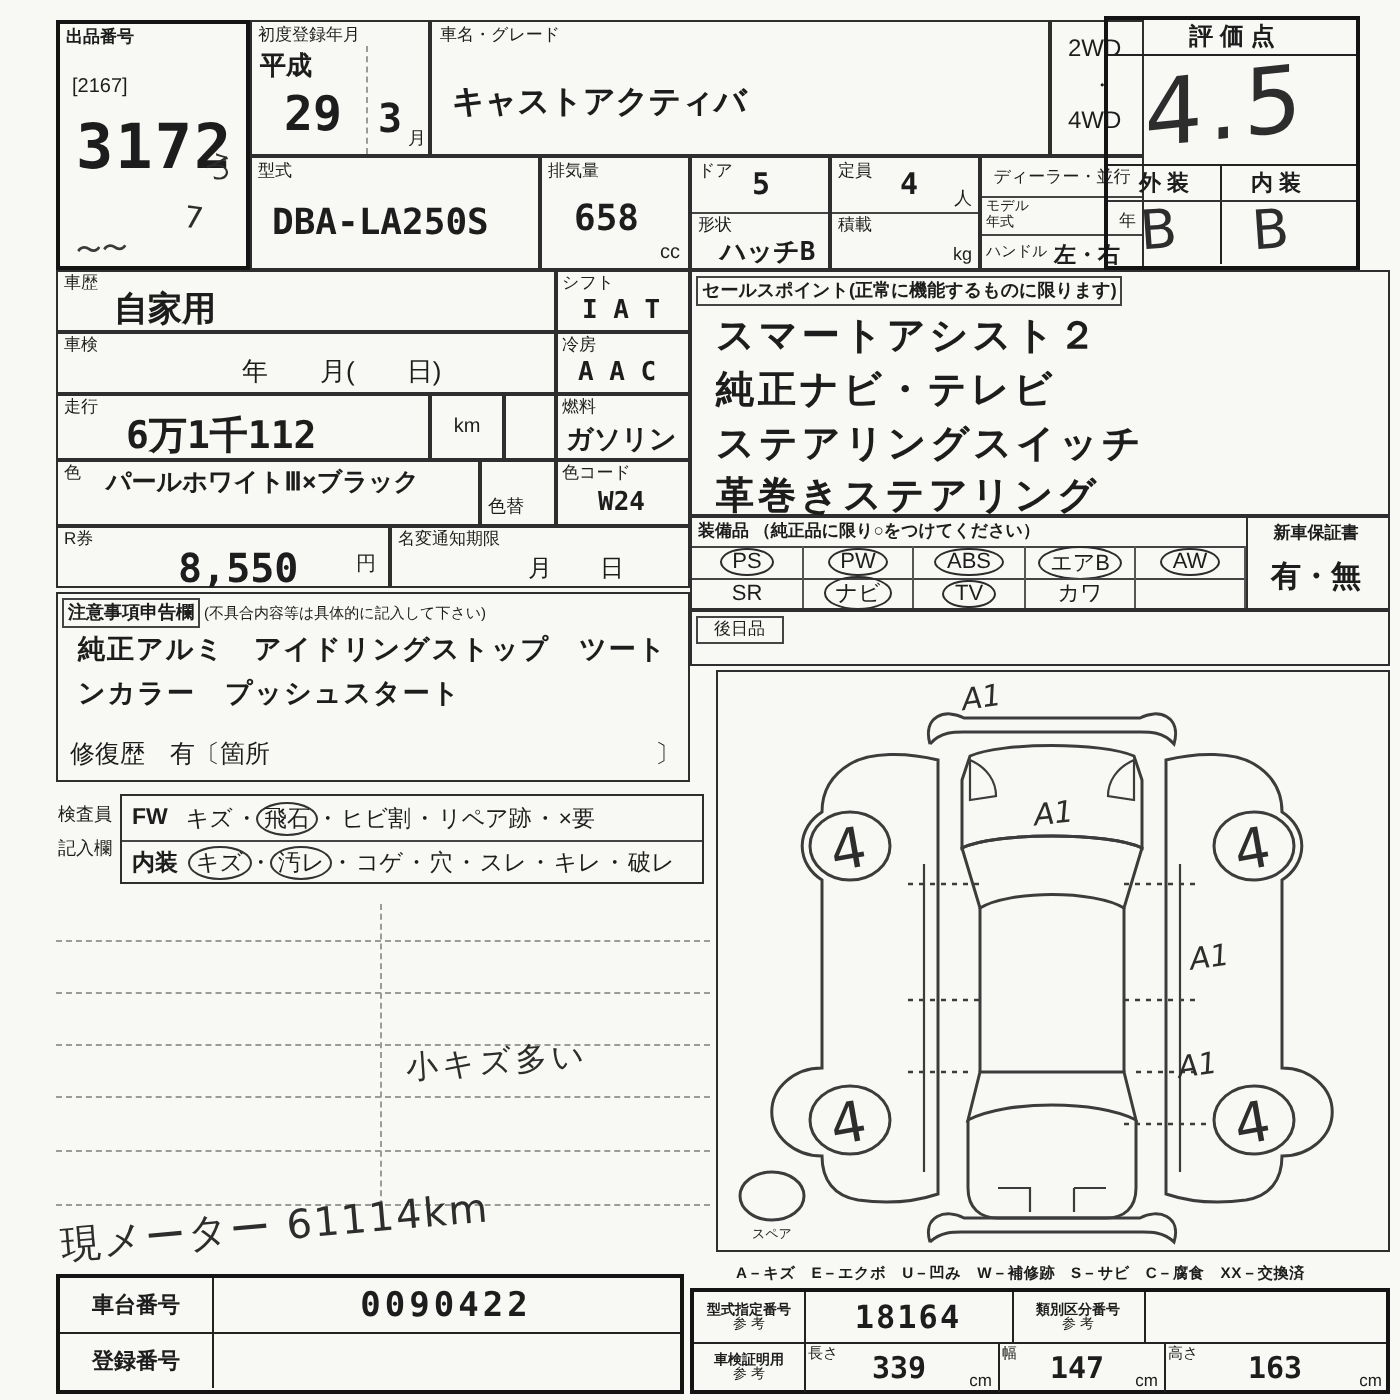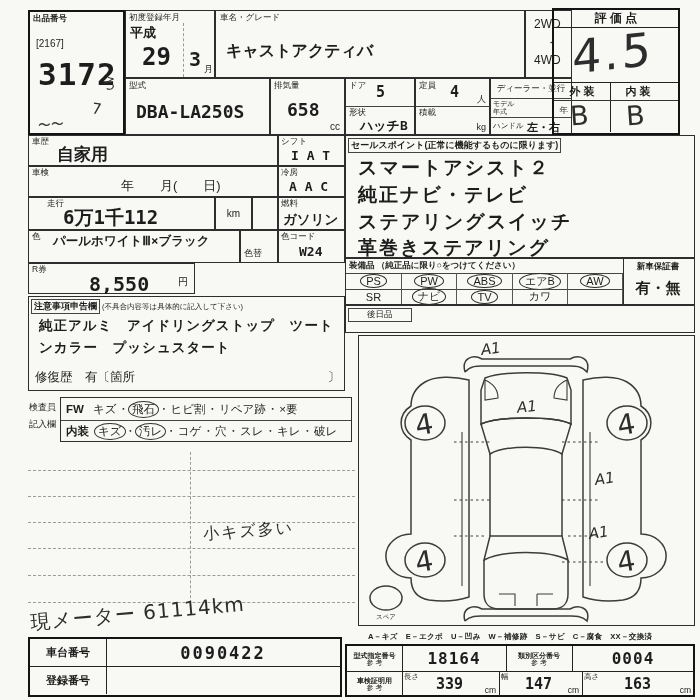--- a/index.html
+++ b/index.html
@@ -120,21 +120,21 @@
   <div class="abs box" style="left:28px;top:166px;width:250px;height:31px;">
     <div class="abs lbl" style="left:3px;top:1px;">車検</div>
     <div class="abs nw" style="left:92px;top:10px;font-size:13px;">年　　月(　　日)</div>
   </div>
   <div class="abs box" style="left:278px;top:166px;width:67px;height:31px;">
     <div class="abs lbl" style="left:2px;top:1px;">冷房</div>
     <div class="abs pv" style="left:10px;top:12px;font-size:13px;">A A C</div>
   </div>
 
   <div class="abs box" style="left:28px;top:197px;width:187px;height:33px;">
-    <div class="abs lbl" style="left:18px;top:1px;">走行</div>
+    <div class="abs lbl" style="left:3px;top:1px;">走行</div>
     <div class="abs pv nw" style="left:34px;top:7px;font-size:19px;">6万1千112</div>
   </div>
   <div class="abs box ctr" style="left:215px;top:197px;width:37px;height:33px;font-size:10px;">
     <span>km</span>
   </div>
   <div class="abs box" style="left:252px;top:197px;width:26px;height:33px;"></div>
   <div class="abs box" style="left:278px;top:197px;width:67px;height:33px;">
     <div class="abs lbl" style="left:2px;top:1px;">燃料</div>
     <div class="abs pv nw" style="left:4px;top:13px;font-size:13.5px;">ガソリン</div>
   </div>
@@ -148,20 +148,24 @@
   </div>
   <div class="abs box" style="left:278px;top:230px;width:67px;height:33px;">
     <div class="abs lbl" style="left:2px;top:1px;">色コード</div>
     <div class="abs pv" style="left:20px;top:13px;font-size:13px;">W24</div>
   </div>
 
   <div class="abs box" style="left:28px;top:263px;width:167px;height:31px;">
     <div class="abs lbl" style="left:3px;top:1px;">R券</div>
     <div class="abs pv" style="left:60px;top:8px;font-size:20px;">8,550</div>
     <div class="abs" style="right:6px;bottom:4px;font-size:10px;">円</div>
+  </div>
+  <div class="abs box" style="left:195px;top:263px;width:150px;height:31px;">
+    <div class="abs lbl" style="left:3px;top:1px;">名変通知期限</div>
+    <div class="abs nw" style="left:68px;top:12px;font-size:12px;">月　　日</div>
   </div>
 
   <div class="abs box" style="left:345px;top:135px;width:350px;height:123px;">
     <div class="abs thin" style="left:2px;top:2px;padding:0 2px;font-size:9px;font-weight:bold;">セールスポイント(正常に機能するものに限ります)</div>
     <div class="abs pv nw" style="left:12px;top:19px;font-size:19px;letter-spacing:2px;">スマートアシスト２</div>
     <div class="abs pv nw" style="left:12px;top:46px;font-size:19px;letter-spacing:2px;">純正ナビ・テレビ</div>
     <div class="abs pv nw" style="left:12px;top:73px;font-size:19px;letter-spacing:2px;">ステアリングスイッチ</div>
     <div class="abs pv nw" style="left:12px;top:99px;font-size:19px;letter-spacing:2px;">革巻きステアリング</div>
   </div>
 
@@ -201,21 +205,21 @@
     <div class="abs eqcell" style="left:222px;top:30px;width:55px;height:15px;">
         <span></span>
       </div>
 
     <div class="abs" style="left:277px;top:0;height:45px;border-left:1.6px solid #2e2e2e;"></div>
     <div class="abs ctr" style="left:277px;top:1px;width:70px;height:13px;font-size:8.5px;font-weight:bold;">新車保証書</div>
     <div class="abs ctr" style="left:277px;top:16px;width:70px;height:26px;font-size:15px;font-weight:bold;">有・無</div>
   </div>
 
   <div class="abs box" style="left:345px;top:305px;width:350px;height:28px;">
-    <div class="abs thin" style="left:2px;top:2px;padding:0 18px;font-size:8.5px;">後日品</div>
+    <div class="abs thin" style="left:2px;top:2px;padding:0 8px;font-size:8.5px;">後日品</div>
   </div>
 
   <div class="abs box" style="left:28px;top:296px;width:317px;height:95px;">
     <div class="abs" style="left:2px;top:2px;display:flex;align-items:center;gap:2px;">
       <span class="thin" style="padding:0 2px;font-size:9px;font-weight:bold;">注意事項申告欄</span>
       <span style="font-size:7.5px;">(不具合内容等は具体的に記入して下さい)</span>
     </div>
     <div class="abs pv" style="left:10px;top:18px;width:298px;font-size:13.5px;line-height:1.6;letter-spacing:1px;">純正アルミ　アイドリングストップ　ツートンカラー　プッシュスタート</div>
     <div class="abs nw" style="left:6px;bottom:4px;font-size:12.5px;">修復歴　有〔箇所</div>
     <div class="abs nw" style="right:4px;bottom:4px;font-size:12.5px;">〕</div>
@@ -339,21 +343,20 @@
       <span style="font-size:7px;">参 考</span>
     </div>
     <div class="abs" style="left:55px;top:0;height:25px;border-left:1.2px solid #222;"></div>
     <div class="abs ctr pv" style="left:55px;top:0;width:104px;height:25px;font-size:16px;letter-spacing:1px;">18164</div>
     <div class="abs" style="left:159px;top:0;height:25px;border-left:1.2px solid #222;"></div>
     <div class="abs ctr" style="left:159px;top:0;width:66px;height:25px;flex-direction:column;line-height:1;">
       <span style="font-size:7px;font-weight:bold;">類別区分番号</span>
       <span style="font-size:7px;">参 考</span>
     </div>
     <div class="abs" style="left:225px;top:0;height:25px;border-left:1.2px solid #222;"></div>
-    <div class="abs ctr pv" style="left:225px;top:0;width:122px;height:25px;font-size:16px;letter-spacing:1px;">0004</div>
 
     <div class="abs ctr" style="left:0;top:25px;width:55px;height:25px;flex-direction:column;line-height:1;">
       <span style="font-size:7px;font-weight:bold;">車検証明用</span>
       <span style="font-size:7px;">参 考</span>
     </div>
     <div class="abs" style="left:55px;top:25px;height:25px;border-left:1.2px solid #222;"></div>
     <div class="abs" style="left:55px;top:25px;width:97px;height:25px;">
       <span class="abs" style="left:2px;top:1px;font-size:7.5px;">長さ</span>
       <span class="abs pv" style="left:34px;top:4px;font-size:15px;">339</span>
       <span class="abs" style="right:3px;bottom:1px;font-size:8.5px;">cm</span>

